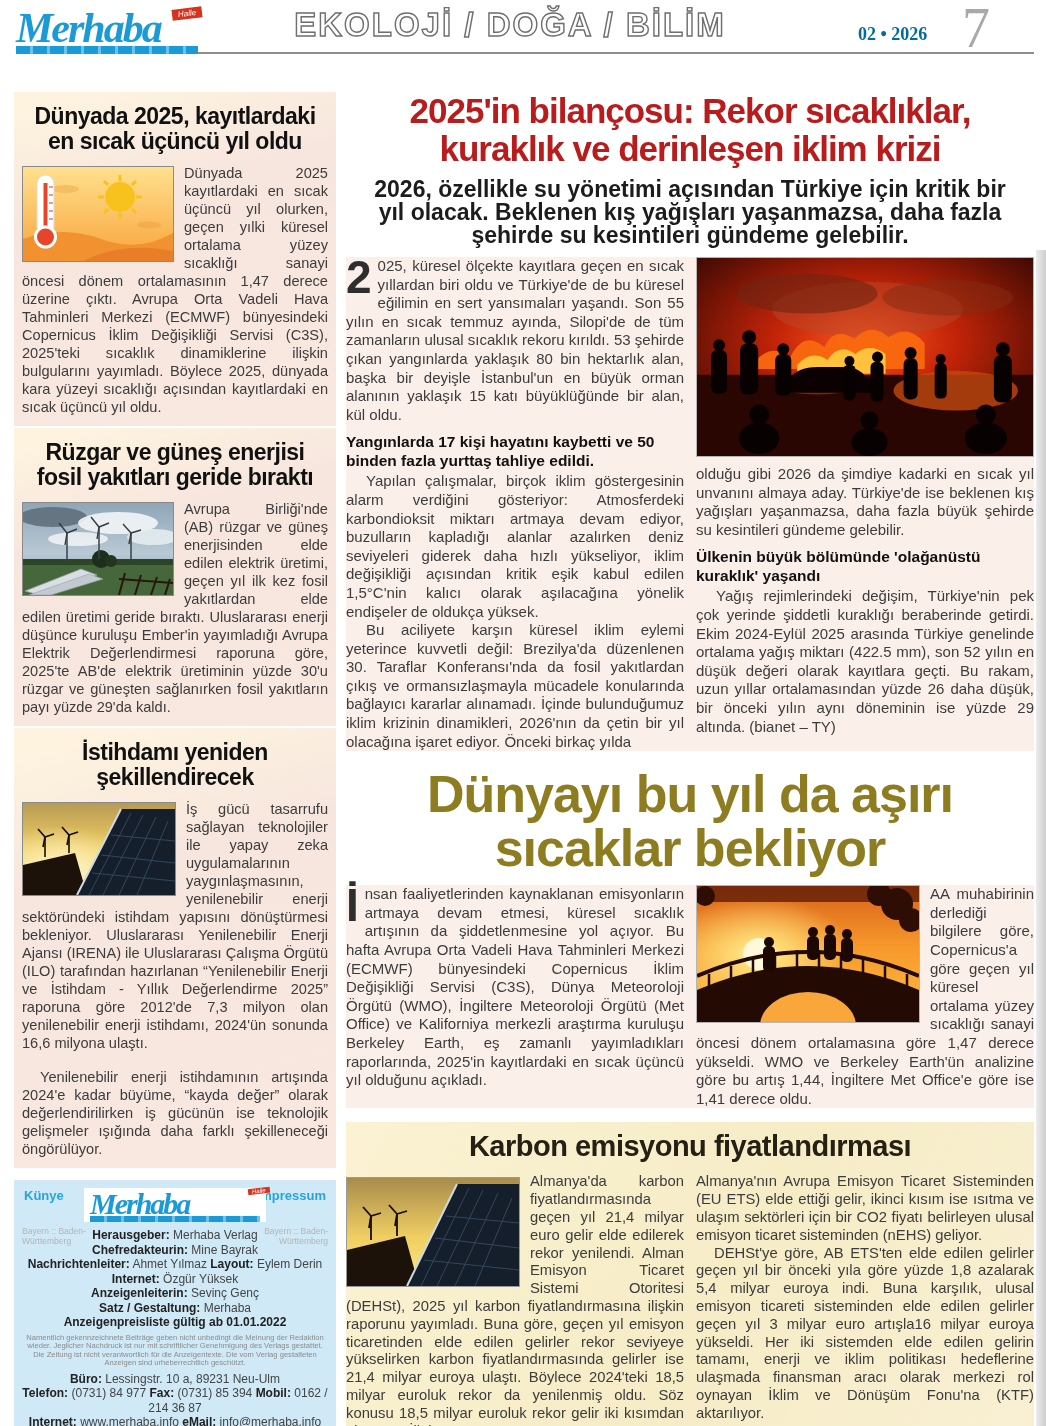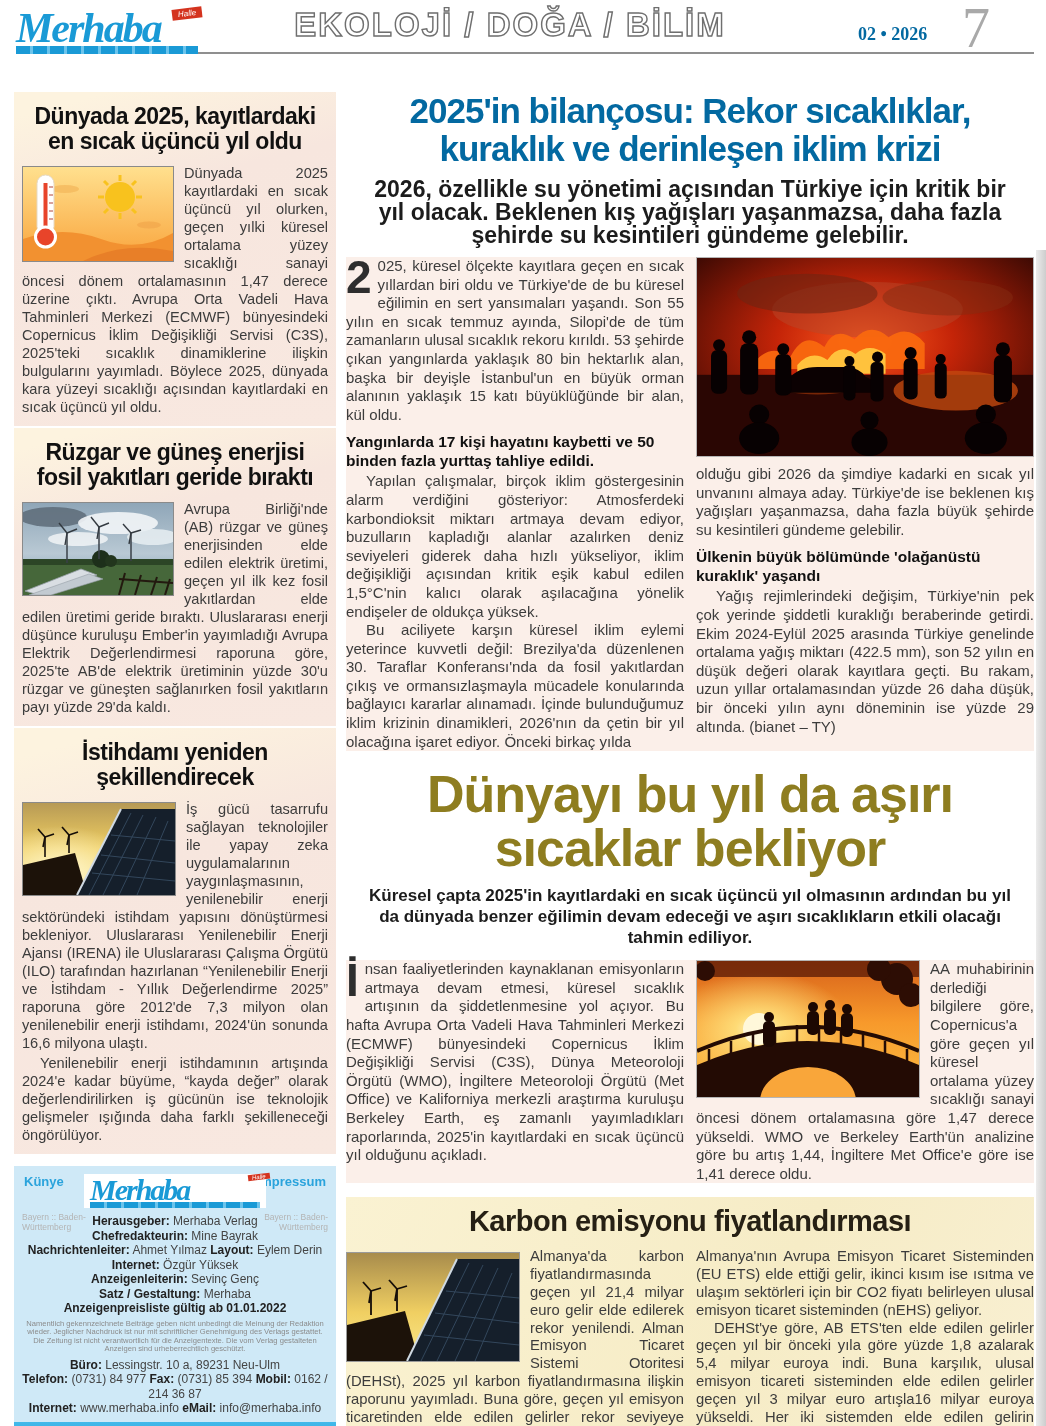--- a/index.html
+++ b/index.html
@@ -24,21 +24,21 @@
       font-size:56px;color:#a9a9a9;font-weight:normal;}
 
   
   #left-col{position:absolute;left:14px;top:92px;width:322px;}
   .l-art{background:linear-gradient(165deg,#fdf3df 6%,#f7e6de 32%,#f8e8e0 100%);
       padding:10px 8px 10px 8px;margin-bottom:2px;}
   .l-title{font-size:23px;line-height:25px;font-weight:bold;color:#111;text-align:center;
       margin:2px 4px 10px 4px;letter-spacing:-0.5px;}
   .l-body{font-size:14.6px;line-height:18px;text-align:justify;color:#3c3c3c;}
   .l-body p{margin:0;}
-  .l-body p.indent{text-indent:18px;margin-top:2px;}
+  .l-body p.indent{text-indent:18px;margin-top:16px;}
   .float-img{float:left;margin:2px 10px 4px 0;border:1px solid #8a8a8a;background:#fff;}
 
   
   #kunye{background:#cfe9f7;margin-top:12px;padding:8px 6px 6px 6px;position:relative;}
   .kunye-label{position:absolute;top:8px;font-size:13px;font-weight:bold;color:#2aa3dc;}
   .kunye-region{position:absolute;top:46px;font-size:8.5px;color:#b4b4b4;width:70px;line-height:10px;}
   .kunye-logo{width:170px;margin:0 auto;position:relative;background:#fff;padding:2px 6px 0 6px;}
   .kunye-logo .masthead-word{font-size:30px;line-height:28px;}
   .kunye-logo .masthead-tag{font-size:6px;padding:0 4px;}
   .kunye-logo .masthead-bar{height:6px;}
@@ -49,21 +49,21 @@
   #kunye-contact{margin-top:2px;}
 
   
   #reps-bar{margin-top:0;background:linear-gradient(180deg,#43b9ea,#1e9cd6);
       display:flex;justify-content:space-between;padding:4px 10px;}
   .reps-bar-label{color:#fff;font-weight:bold;font-size:20px;letter-spacing:0.5px;
       text-shadow:1px 1px 0 #1477a5;}
 
   
   #main-col{position:absolute;left:346px;top:92px;width:688px;}
-  .headline1{color:#0369a1;font-size:35px;line-height:38px;font-weight:800;text-align:center;
+  .headline1{color:#b91c1c;font-size:35px;line-height:38px;font-weight:800;text-align:center;
       letter-spacing:-1px;margin:0 0 10px 0;}
   .standfirst1{font-size:23px;line-height:23px;font-weight:bold;color:#1c1c1c;
       text-align:center;padding:0 26px;margin-bottom:10px;}
   .cols{display:flex;gap:12px;background:#fbefe9;}
   .col{width:338px;font-size:15px;line-height:18.6px;text-align:justify;color:#3c3c3c;}
   .col p{margin:0;}
   .col p.indent{text-indent:20px;}
   .subhead{font-weight:bold;color:#111;font-size:15.5px;line-height:19px;margin:8px 0 2px 0;text-align:left;}
   .dropcap::first-letter{float:left;font-size:46px;line-height:36px;padding:2px 6px 0 0;font-weight:bold;color:#2e2e2e;}
   .photo-frame{border:1px solid #b5b5b5;display:block;}
@@ -332,21 +332,20 @@
             <ellipse cx="288" cy="182" rx="21" ry="16"></ellipse>
         </g>
       </svg>
       <p>olduğu gibi 2026 da şimdiye kadarki en sıcak yıl unvanını almaya aday. Türkiye'de ise beklenen kış yağışları yaşanmazsa, daha fazla büyük şehirde su kesintileri gündeme gelebilir.</p>
       <div class="subhead">Ülkenin büyük bölümünde 'olağanüstü kuraklık' yaşandı</div>
       <p class="indent">Yağış rejimlerindeki değişim, Türkiye'nin pek çok yerinde şiddetli kuraklığı beraberinde getirdi. Ekim 2024-Eylül 2025 arasında Türkiye genelinde ortalama yağış miktarı (422.5 mm), son 52 yılın en düşük değeri olarak kayıtlara geçti. Bu rakam, uzun yıllar ortalamasından yüzde 26 daha düşük, bir önceki yılın aynı döneminin ise yüzde 29 altında. (bianet – TY)</p>
     </div>
   </div>
 
   <div class="headline2">Dünyayı bu yıl da aşırı sıcaklar bekliyor</div>
-  <div class="standfirst2">Küresel çapta 2025'in kayıtlardaki en sıcak üçüncü yıl olmasının ardından bu yıl da dünyada benzer eğilimin devam edeceği ve aşırı sıcaklıkların etkili olacağı tahmin ediliyor.</div>
 
   <div class="cols">
     <div class="col">
       <p class="dropcap">İnsan faaliyetlerinden kaynaklanan emisyonların artmaya devam etmesi, küresel sıcaklık artışının da şiddetlenmesine yol açıyor. Bu hafta Avrupa Orta Vadeli Hava Tahminleri Merkezi (ECMWF) bünyesindeki Copernicus İklim Değişikliği Servisi (C3S), Dünya Meteoroloji Örgütü (WMO), İngiltere Meteoroloji Örgütü (Met Office) ve Kaliforniya merkezli araştırma kuruluşu Berkeley Earth, eş zamanlı yayımladıkları raporlarında, 2025'in kayıtlardaki en sıcak üçüncü yıl olduğunu açıkladı.</p>
     </div>
     <div class="col">
       <svg class="photo-frame bridge-photo" viewBox="0 0 222 136" preserveAspectRatio="none">
         <defs>
           <linearGradient id="skyD" x1="0" y1="0" x2="0" y2="1">
             <stop offset="0" stop-color="#d8621a"></stop>

